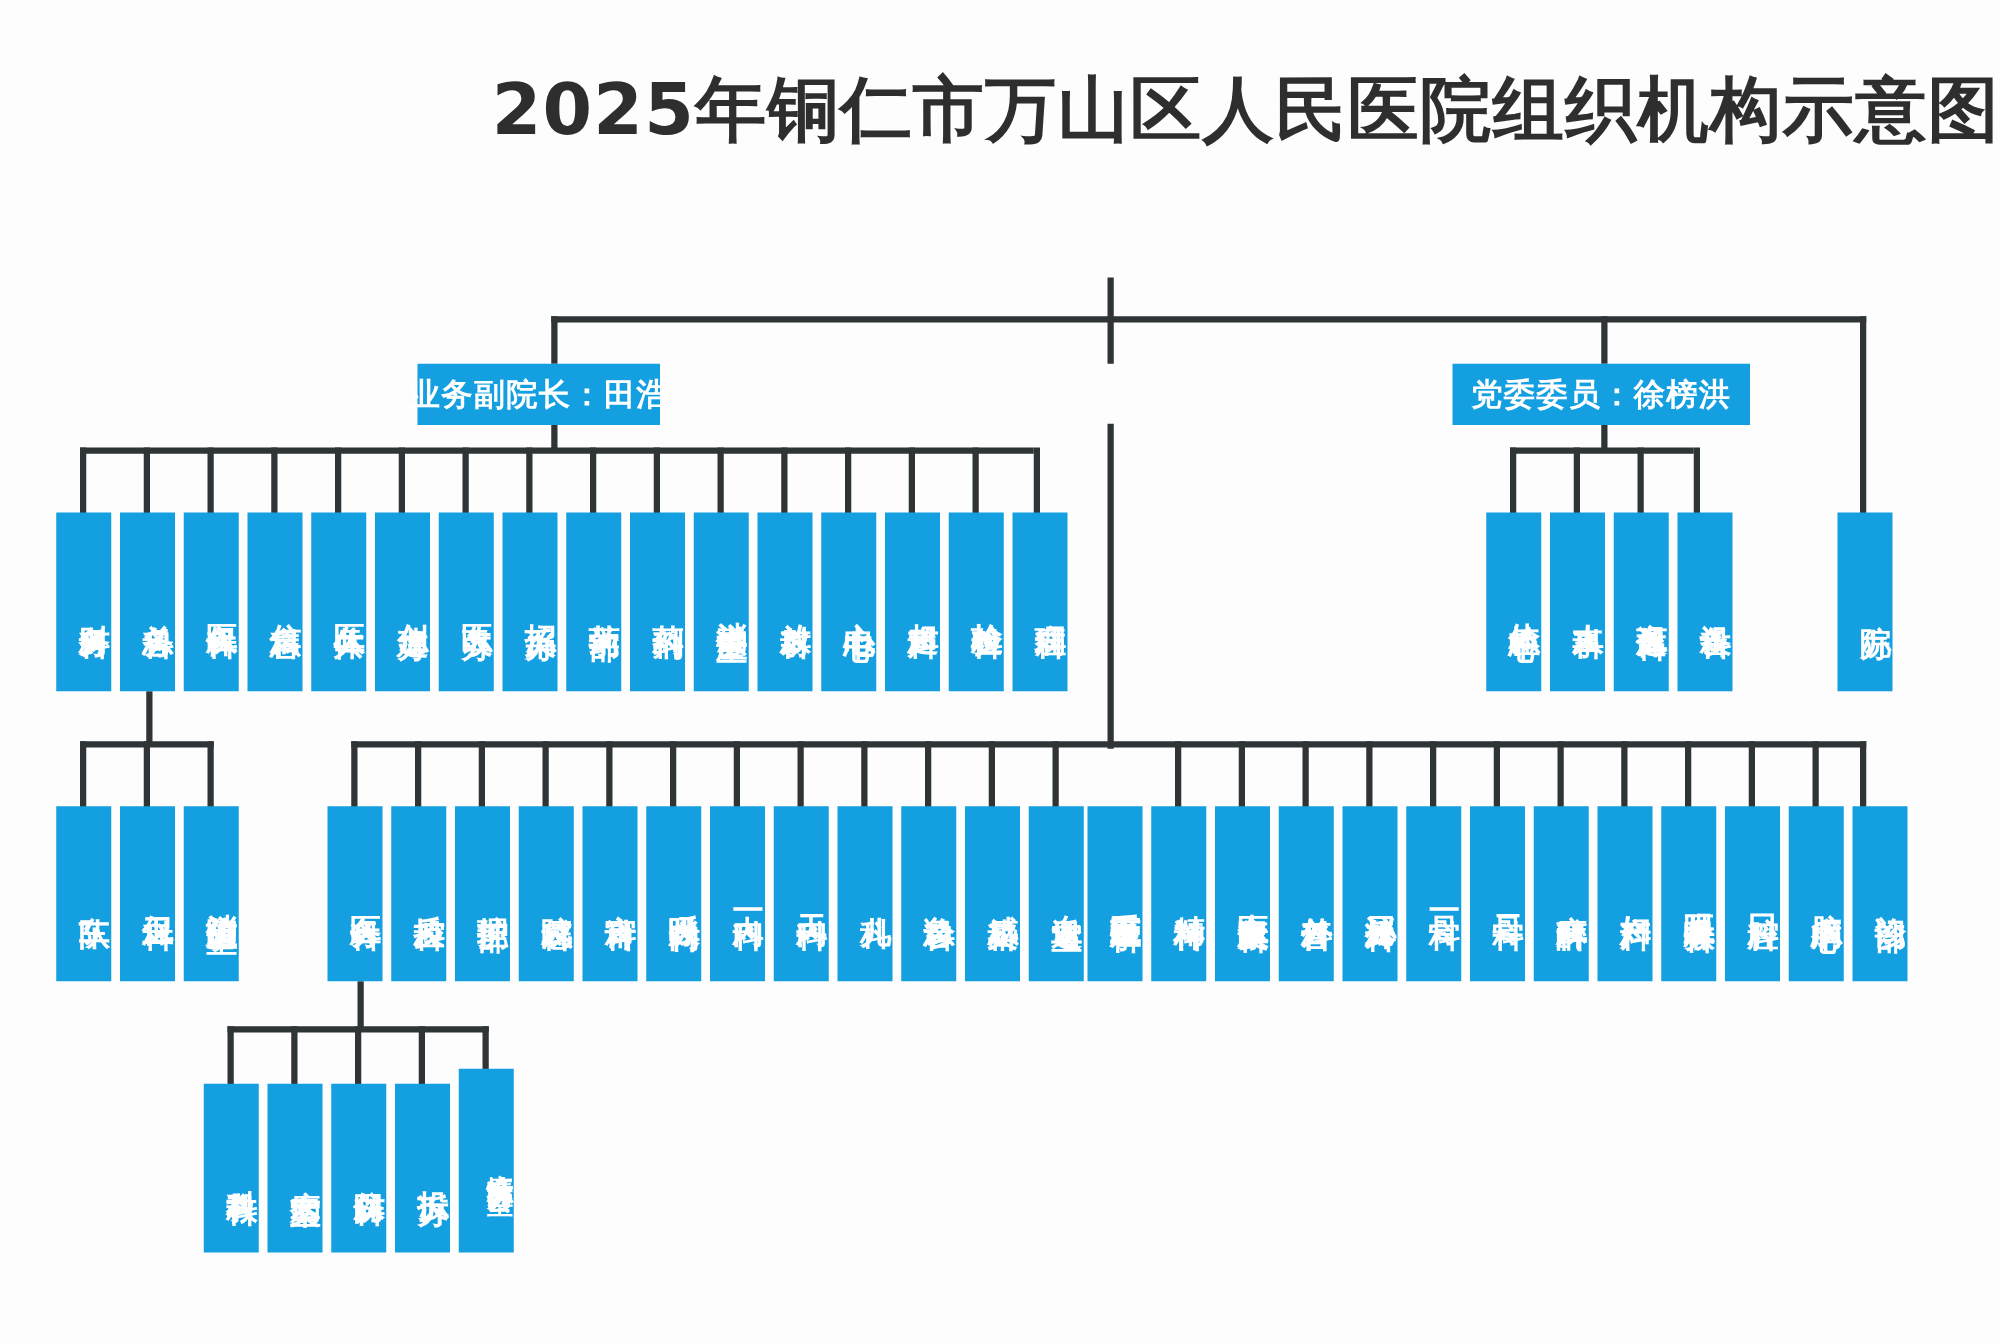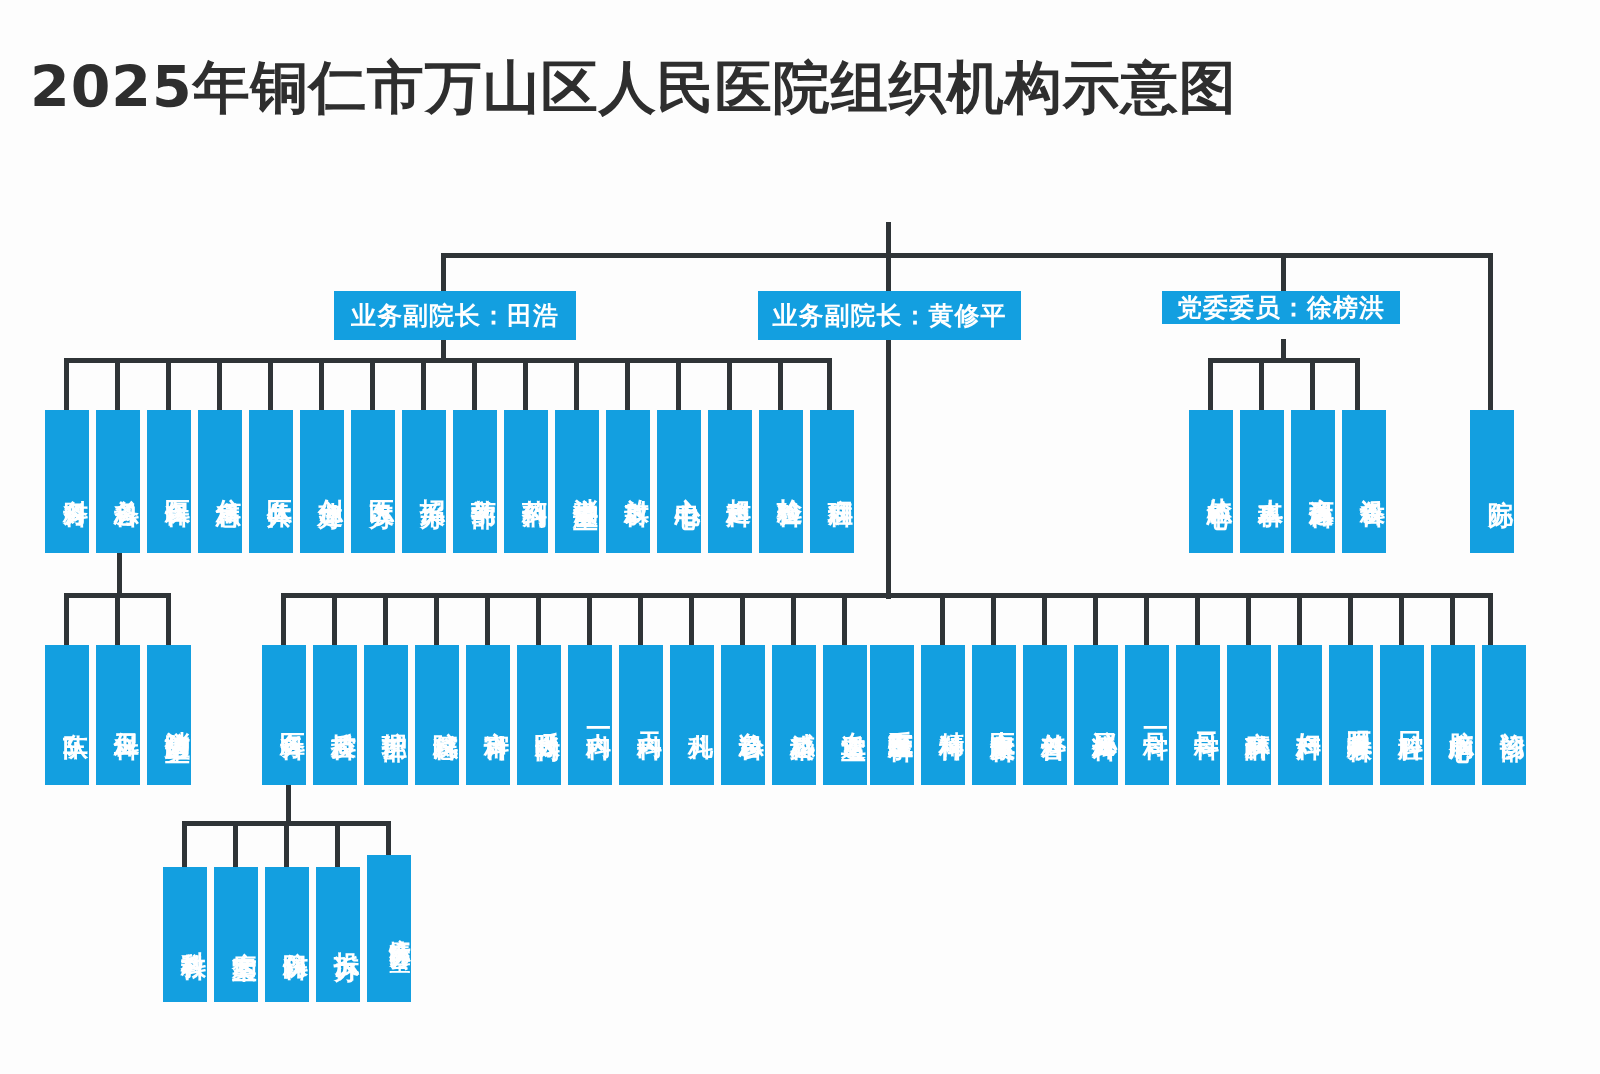--- a/index.html
+++ b/index.html
@@ -13,21 +13,21 @@
     width: 1600px;
     height: 1074px;
     background: #fdfdfd;
     overflow: hidden;
   }
   #chart-title {
     position: absolute;
     top: 50px;
     left: 0;
     width: 1600px;
-    text-align: left;
+    text-align: right;
     font-size: 57px;
     font-weight: bold;
     color: #2e2e2e;
     letter-spacing: 1px;
     white-space: nowrap;
     font-family: "DejaVu Sans", "Liberation Sans", sans-serif;
     padding-left: 30px;
   }
   .node {
     position: absolute;
@@ -90,23 +90,22 @@
 
   <div class="line vline" style="left:117px; top:553px; height:42px;"></div>
   <div class="line hline" style="left:64px; top:593px; width:107px;"></div>
 
   <div class="line hline" style="left:281px; top:593px; width:1212px;"></div>
 
   <div class="line vline" style="left:286px; top:785px; height:38px;"></div>
   <div class="line hline" style="left:182px; top:821px; width:209px;"></div>
 
 
-  <div class="node h" style="left:334px; top:291px; width:242px; height:49px;">业务副院长：田浩</div>
-  <div class="node h" style="left:758px; top:291px; width:263px; height:49px;">业务副院长：黄修平</div>
-  <div class="node h" style="left:1162px; top:291px; width:238px; height:33px;">党委委员：徐榜洪</div>
+  <div class="node h" style="left:334px; top:291px; width:194px; height:49px;">业务副院长：田浩</div>
+  <div class="node h" style="left:1162px; top:291px; width:238px; height:49px;">党委委员：徐榜洪</div>
 
   <div class="node v" style="left:45px;  top:410px; width:44px; height:143px;">财务科</div>
   <div class="node v" style="left:96px;  top:410px; width:44px; height:143px;">总务科</div>
   <div class="node v" style="left:147px; top:410px; width:44px; height:143px;">医保科</div>
   <div class="node v" style="left:198px; top:410px; width:44px; height:143px;">信息科</div>
   <div class="node v" style="left:249px; top:410px; width:44px; height:143px;">医共体</div>
   <div class="node v" style="left:300px; top:410px; width:44px; height:143px;">创建办</div>
   <div class="node v" style="left:351px; top:410px; width:44px; height:143px;">医改办</div>
   <div class="node v" style="left:402px; top:410px; width:44px; height:143px;">招采办</div>
   <div class="node v" style="left:453px; top:410px; width:44px; height:143px;">药学部</div>

